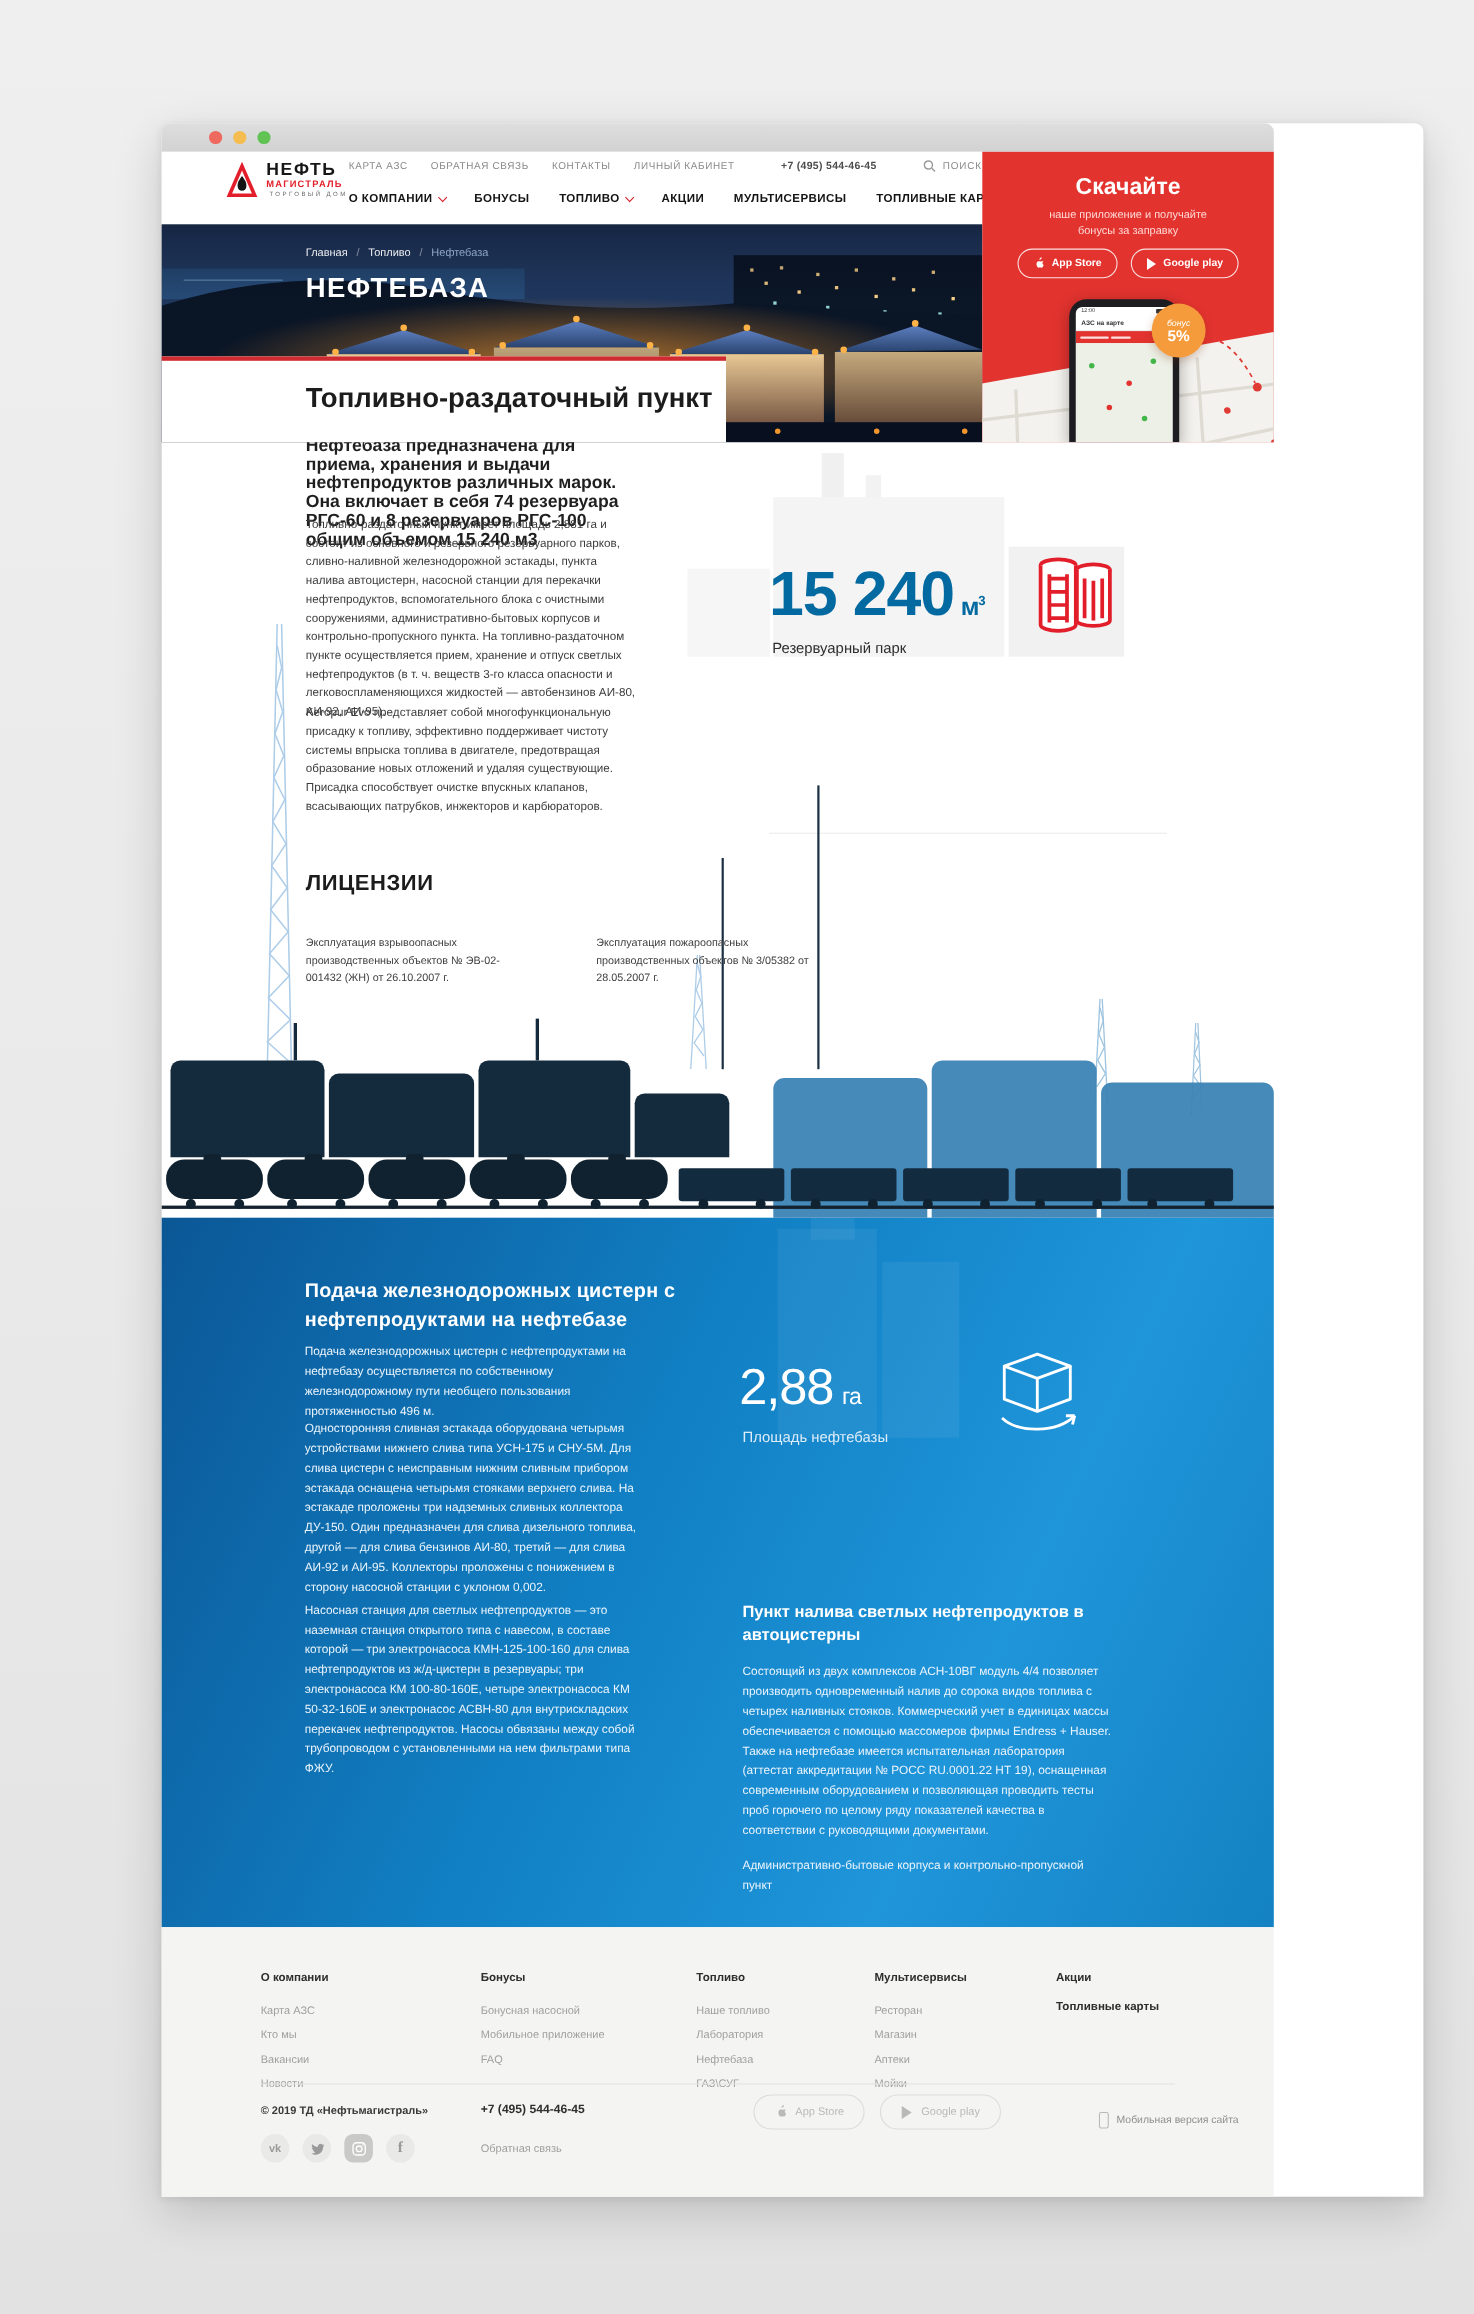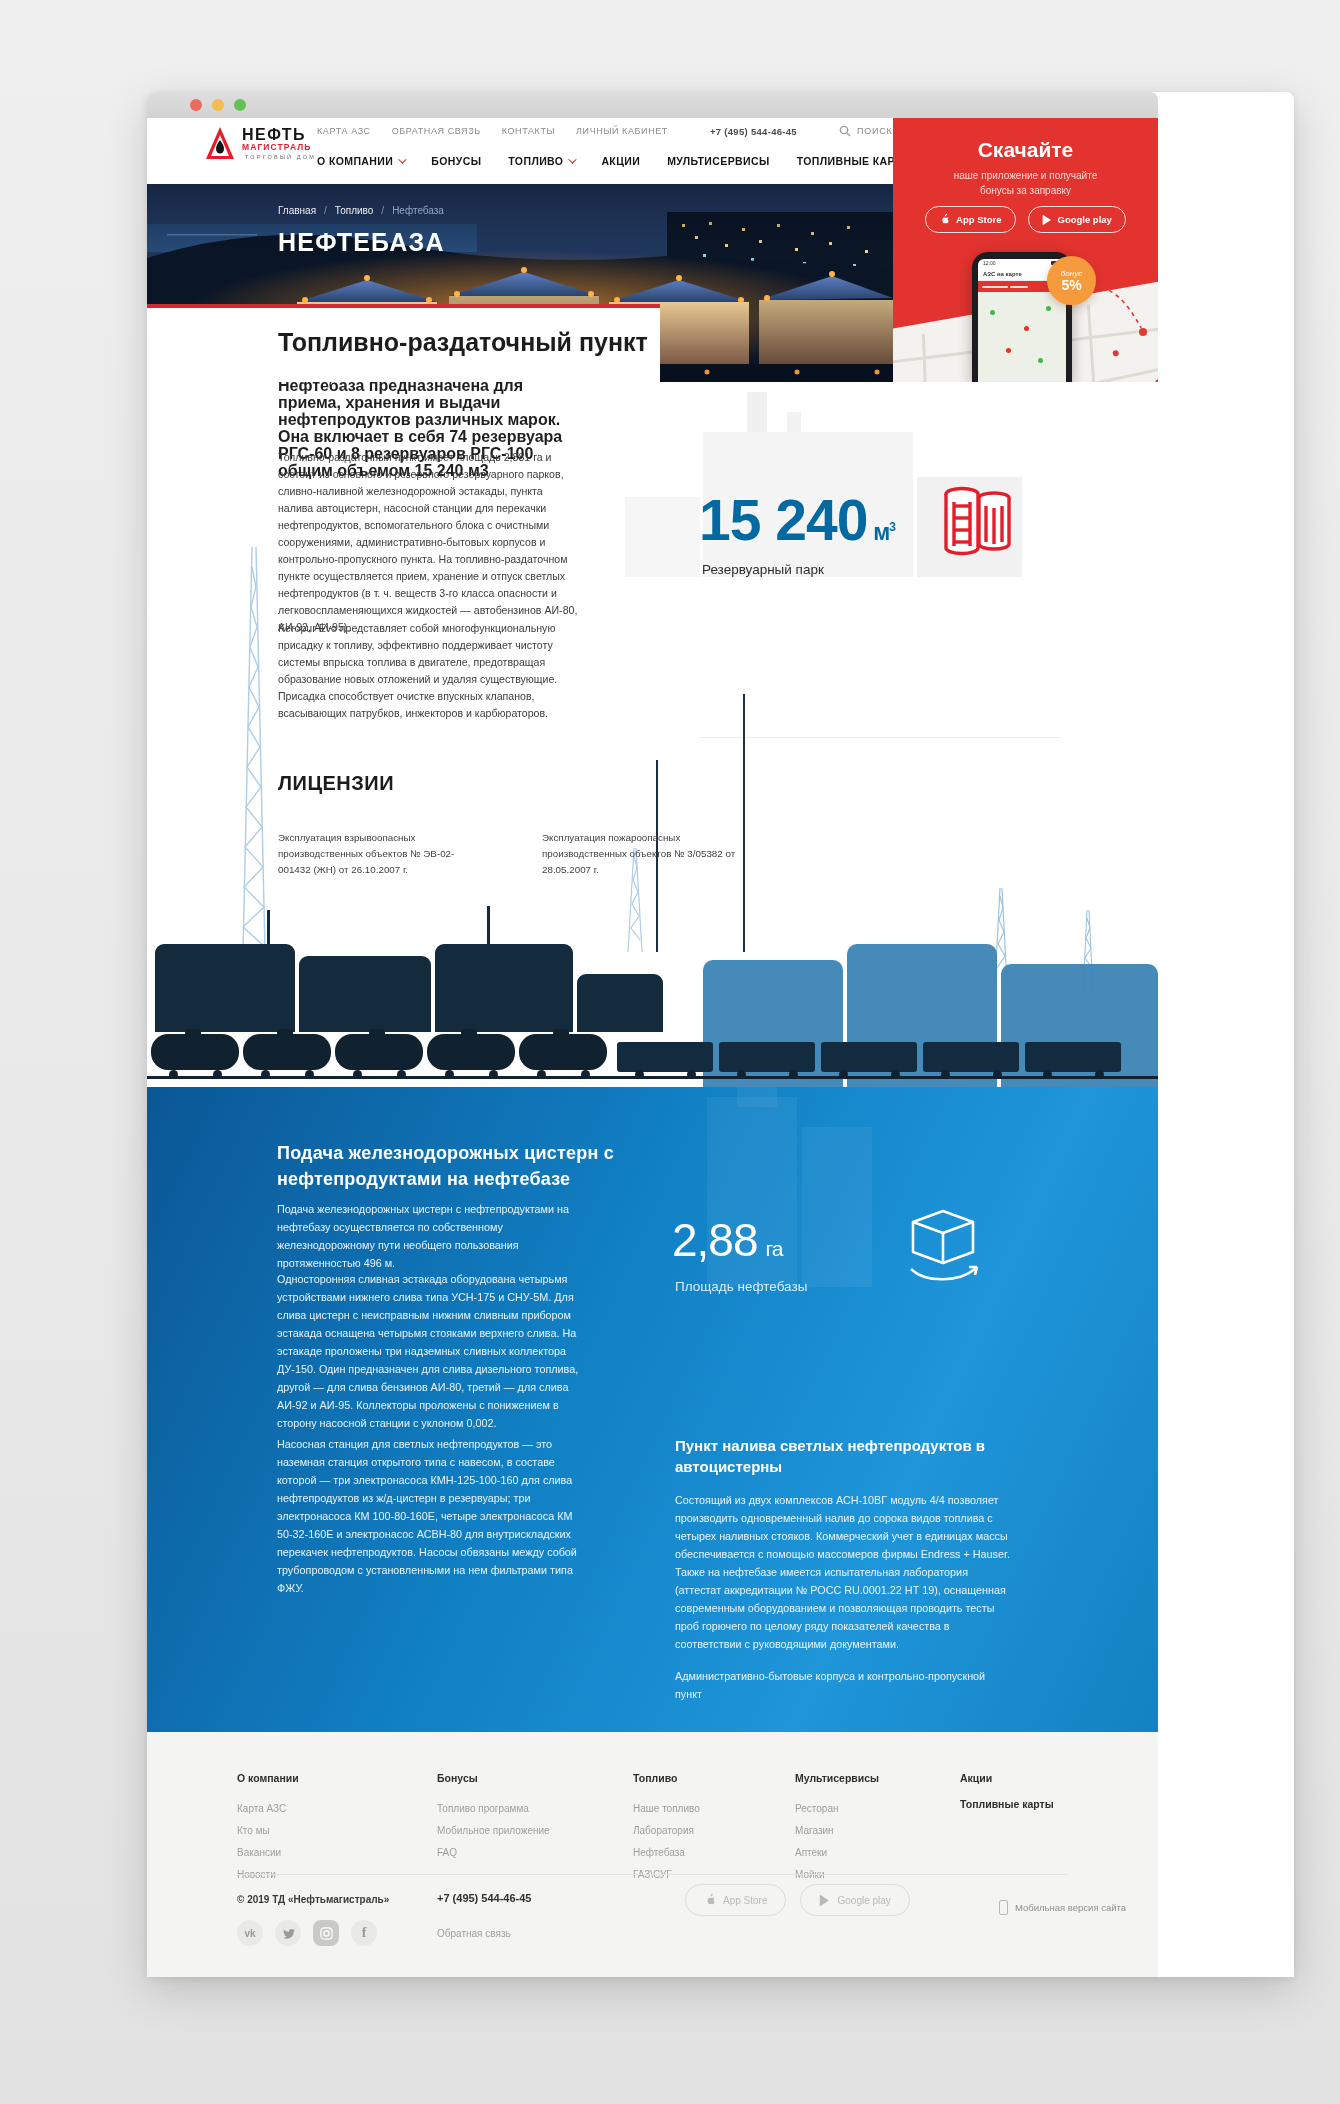--- a/index.html
+++ b/index.html
@@ -3,21 +3,21 @@
 <meta charset="utf-8">
 <style>
   * { margin:0; padding:0; box-sizing:border-box; }
   html,body { width:1340px; height:2104px; }
   body {
     font-family:"Liberation Sans","DejaVu Sans",sans-serif;
     background:linear-gradient(180deg,#efefef 0%,#e9e9e9 55%,#e2e2e2 100%);
     position:relative; overflow:hidden; color:#222;
   }
   .window {
-    position:absolute; left:147px; top:92px; width:1147px; height:1885px;
+    position:absolute; left:147px; top:112px; width:1147px; height:1885px;
     background:#fff; border-radius:8px 8px 0 0;
     box-shadow:0 14px 44px rgba(0,0,0,.16), 0 2px 8px rgba(0,0,0,.08);
   }
   .abs { position:absolute; }
 
   
   .chrome { left:0; top:0; width:1011px; height:26px;
     background:linear-gradient(#dedede,#d2d2d2); border-radius:8px 8px 0 0; }
   .dot { position:absolute; top:7px; width:12px; height:12px; border-radius:50%; }
   .dot.r { left:43px; background:#ee6a5f; }
@@ -533,21 +533,21 @@
   <div class="abs footer">
     <div class="fcol" style="left:90px">
       <div class="t">О компании</div>
       <a href="#">Карта АЗС</a>
       <a href="#">Кто мы</a>
       <a href="#">Вакансии</a>
       <a href="#">Новости</a>
     </div>
     <div class="fcol" style="left:290px">
       <div class="t">Бонусы</div>
-      <a href="#">Топливо программа</a>
+      <a href="#">Бонусная насосной</a>
       <a href="#">Мобильное приложение</a>
       <a href="#">FAQ</a>
     </div>
     <div class="fcol" style="left:486px">
       <div class="t">Топливо</div>
       <a href="#">Наше топливо</a>
       <a href="#">Лаборатория</a>
       <a href="#">Нефтебаза</a>
       <a href="#">ГАЗ\СУГ</a>
     </div>

